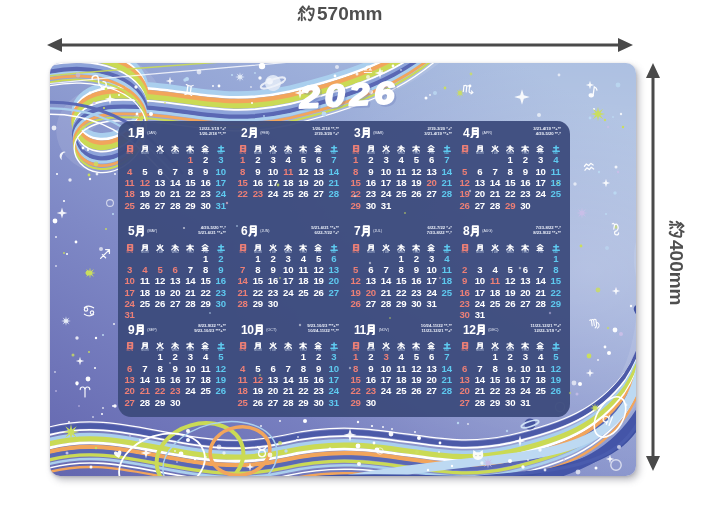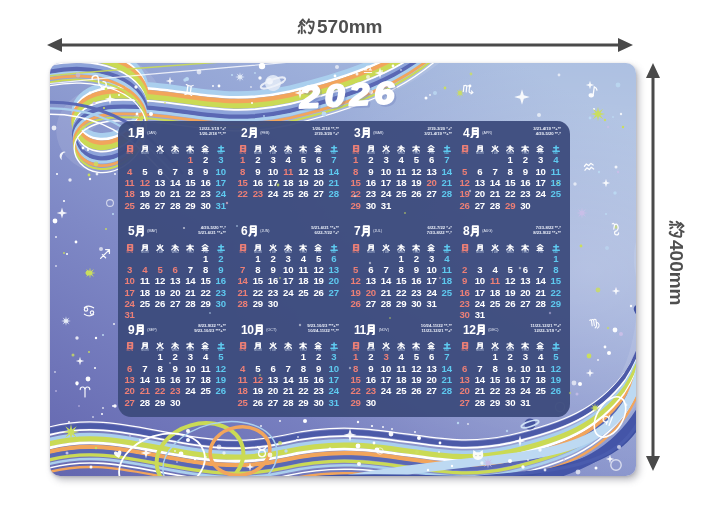--- a/index.html
+++ b/index.html
@@ -59,21 +59,21 @@
 <path d="M6.2 1.5 L3.2 4.8 M6 1.8 L8.3 4.2 M5.2 5 L1.8 8.8 M4.8 5.4 L7.8 7.8 M5 8.6 V12 M2.6 13.4 L1.6 15.6 M5 13.6 V16 M7.6 13.2 L8.8 15.4"></path>
 <path d="M12.6 1.4 C12 3.2,11.2 4.6,10 5.8 M11.6 4 H16.6 Q17.8 4,17.6 5.8 C17.2 9.8,16.2 13.4,14.6 15.6 Q13.6 17,12.4 15.2 M13.2 8 L14.8 10.6"></path>
       </g>
 
 <path id="sp4" d="M0 -6 L1.4 -1.4 L6 0 L1.4 1.4 L0 6 L-1.4 1.4 L-6 0 L-1.4 -1.4 Z" fill="#ffffff"></path>
 <path id="burst" d="M0 -8 L1.1 -2.6 L5.7 -5.7 L2.6 -1.1 L8 0 L2.6 1.1 L5.7 5.7 L1.1 2.6 L0 8 L-1.1 2.6 L-5.7 5.7 L-2.6 1.1 L-8 0 L-2.6 -1.1 L-5.7 -5.7 L-1.1 -2.6 Z"></path>
 
 </defs>
   </svg>
 
-<div class="dimtext" style="left:297px;top:16px">
+<div class="dimtext" style="left:297px;top:3px">
     <svg width="19" height="19" viewBox="0 0 20 20" style="color:#4f4f4f">
       <use href="#kYaku"></use>
     </svg>
     <span>570mm</span>
   </div>
 
 <svg class="abs" style="left:40px;top:36px" width="600" height="18" viewBox="0 0 600 18">
 <line x1="17" y1="9" x2="583" y2="9" stroke="#4a4a4a" stroke-width="3"></line>
 <path d="M7 9 L22 2 L22 16 Z" fill="#4a4a4a"></path>
 <path d="M593 9 L578 2 L578 16 Z" fill="#4a4a4a"></path>

